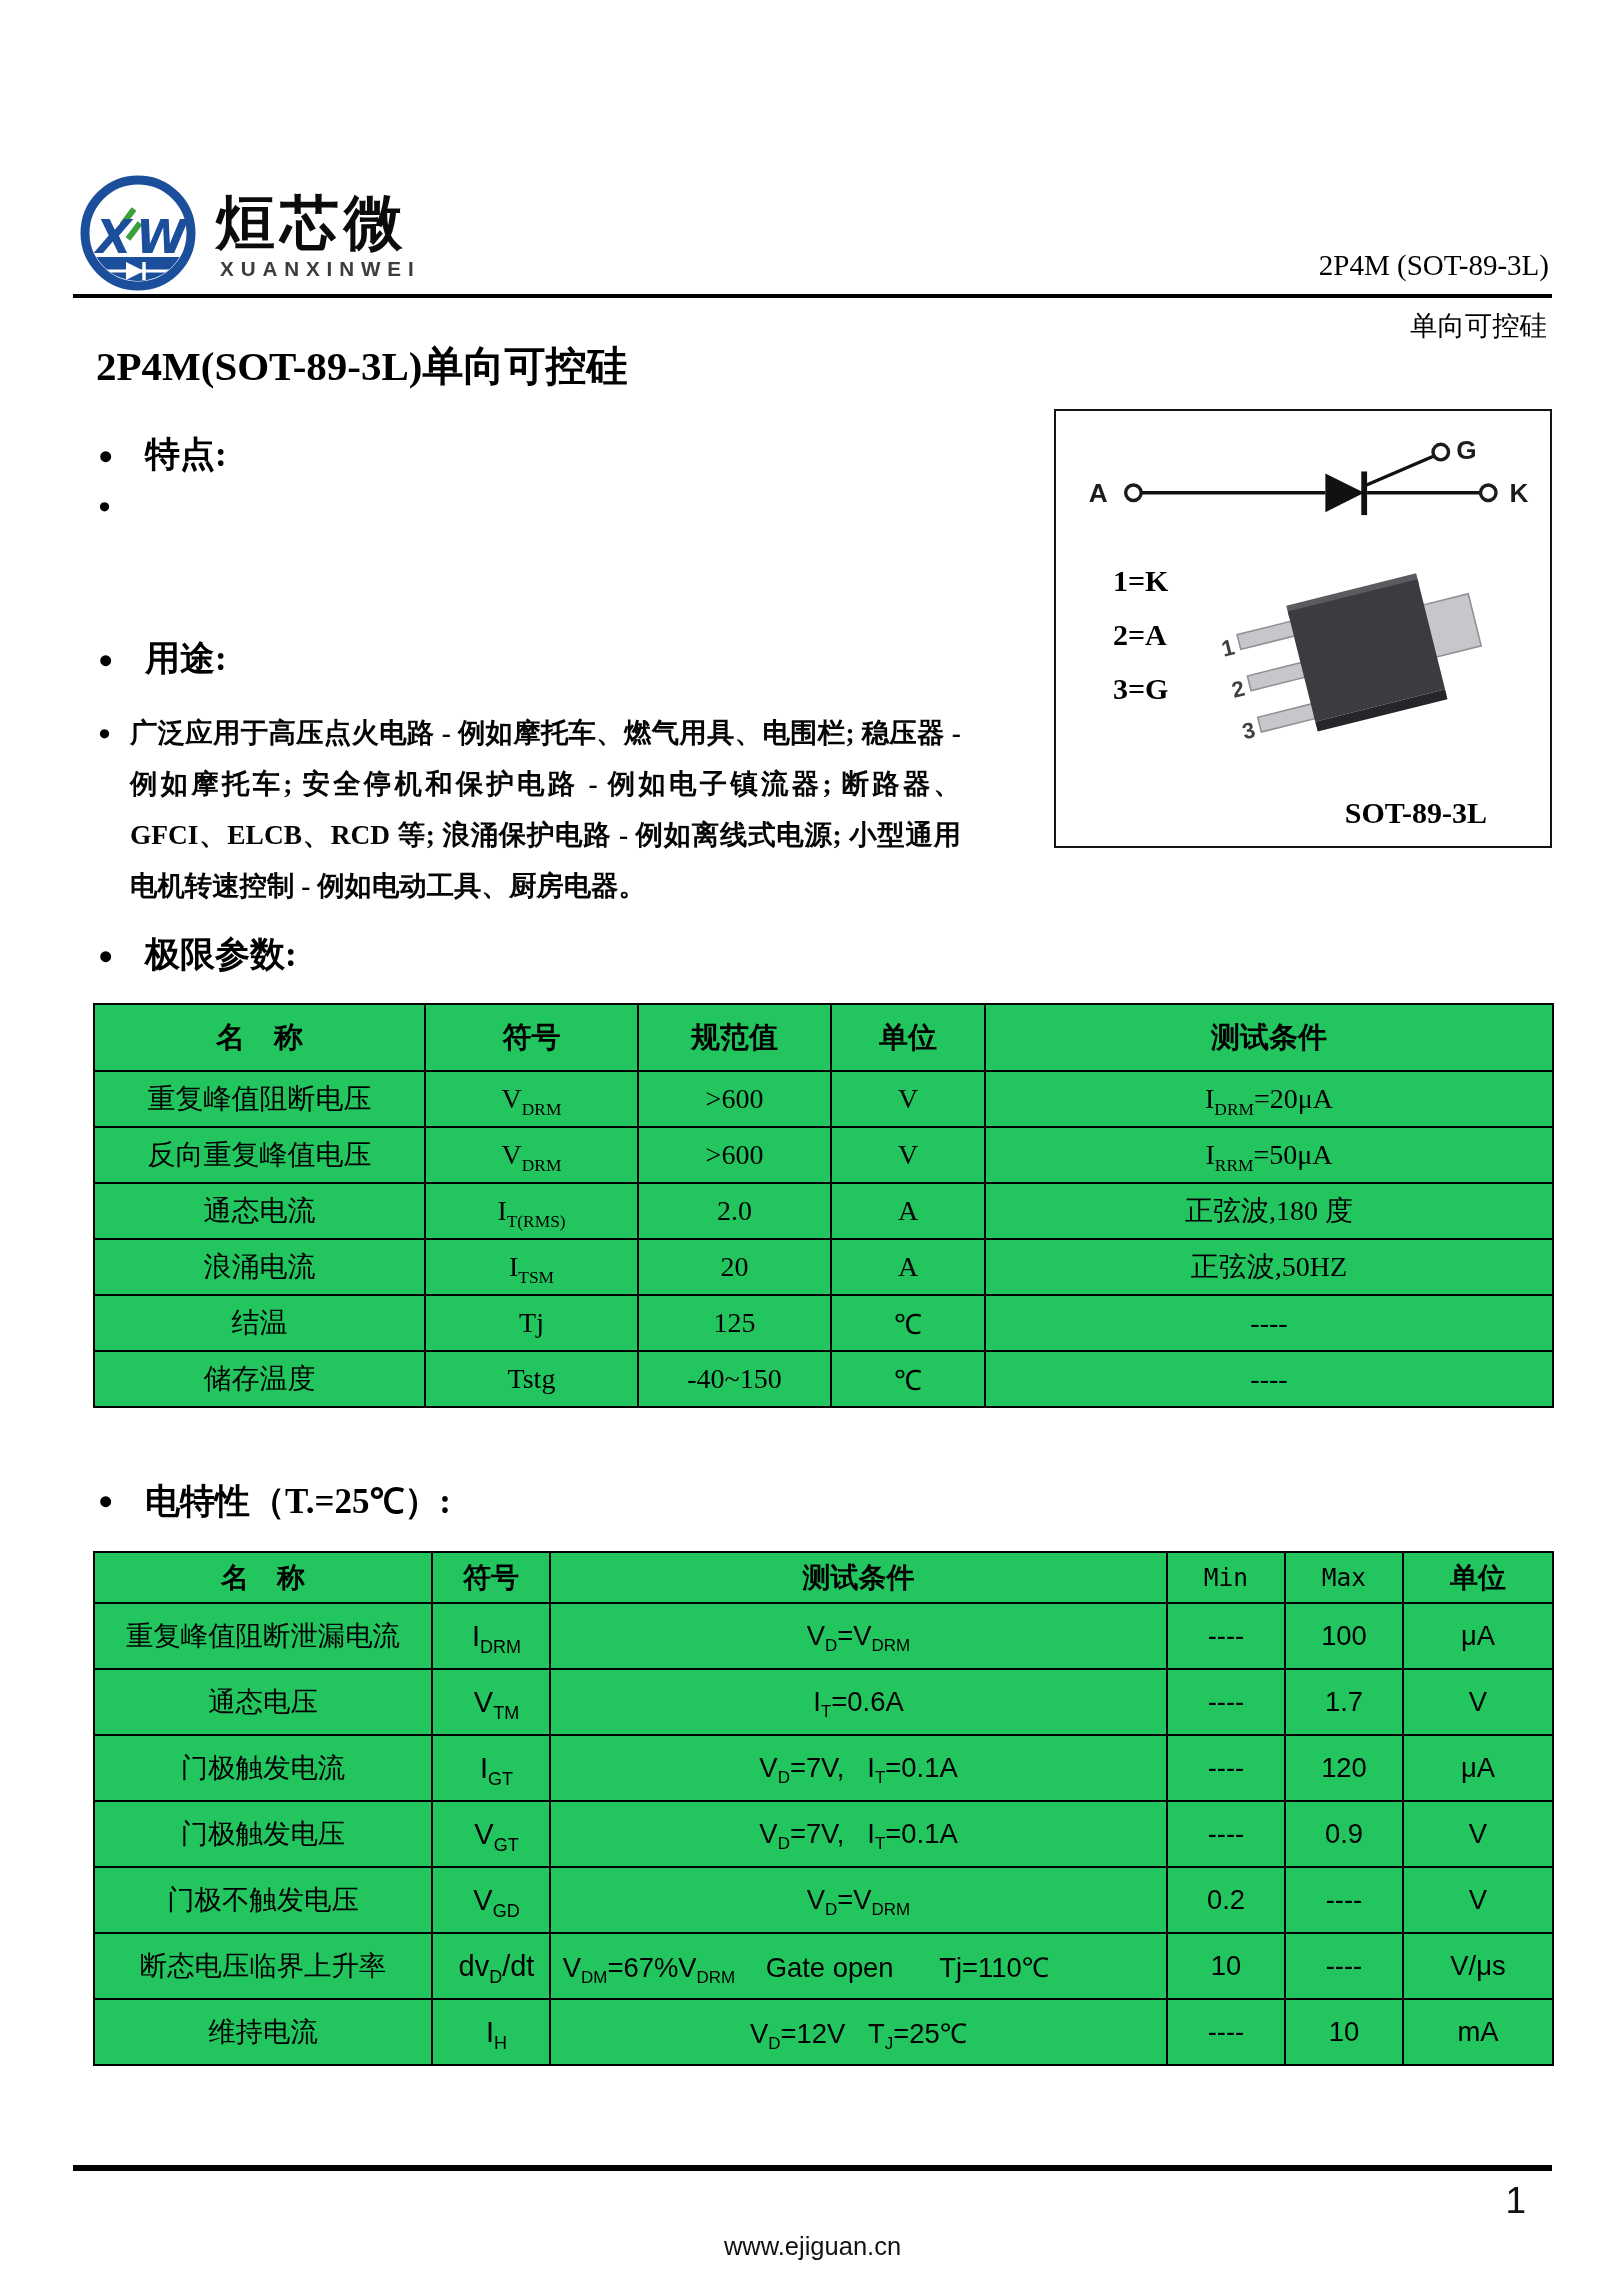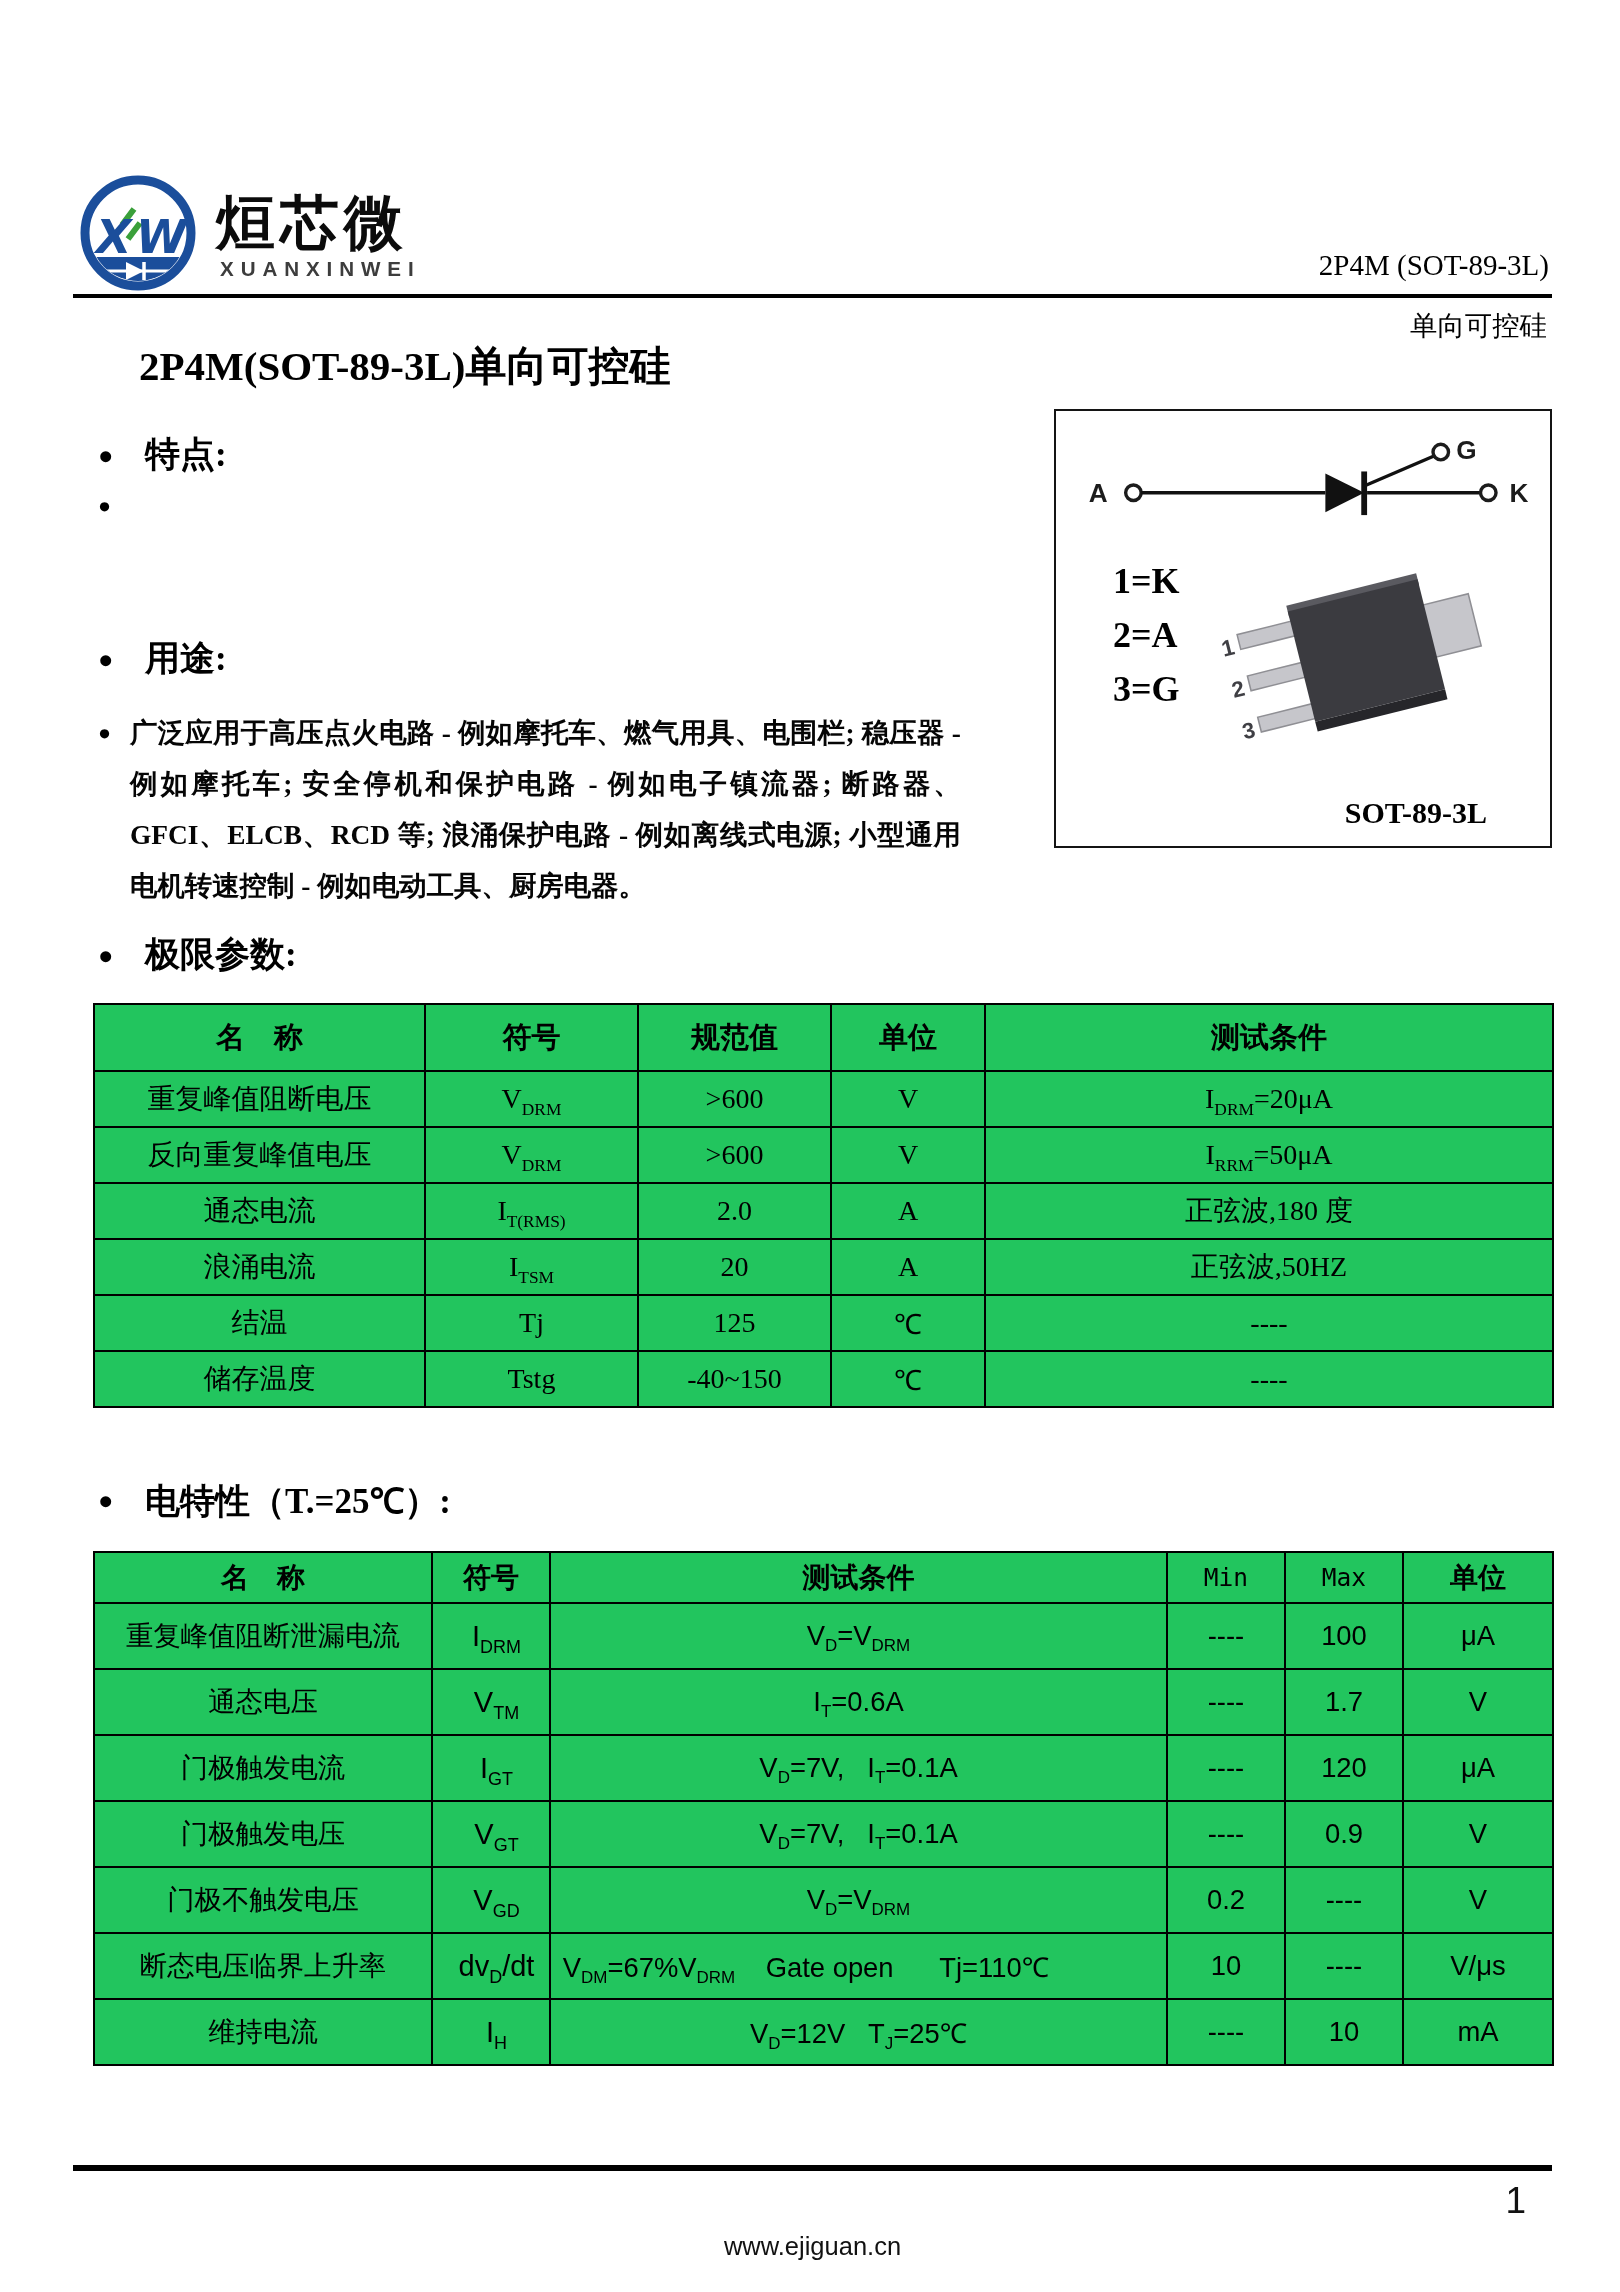--- a/index.html
+++ b/index.html
@@ -10,31 +10,31 @@
     font-family:"Liberation Serif", serif;
     overflow:hidden;
   }
   
   .logo-emblem { position:absolute; left:78px; top:173px; width:120px; height:120px; }
   .brand-cn { position:absolute; left:216px; top:184px; font-size:59px; font-weight:bold; letter-spacing:4.9px; color:#0b0b0b; font-family:"Liberation Serif",serif; }
   .brand-en { position:absolute; left:220px; top:257px; font-size:20.6px; font-weight:bold; letter-spacing:6.9px; color:#3d3d3d; font-family:"Liberation Sans",sans-serif; }
   .hdr-part { position:absolute; top:249px; right:71px; font-size:29px; color:#000; }
   .hdr-rule { position:absolute; left:73px; top:294px; width:1479px; height:3.9px; background:#000; }
   .hdr-cat  { position:absolute; top:308px; right:73px; font-size:27.4px; color:#000; }
-  .doc-title { position:absolute; left:96px; top:339px; font-size:41px; font-weight:bold;margin-left:43px; }
+  .doc-title { position:absolute; left:96px; top:339px; font-size:41px; font-weight:bold; }
   
   .bullet { position:absolute; font-size:25.5px; line-height:1; color:#000; }
   .bullet.small { font-size:21.6px; }
   .sec-heading { position:absolute; font-size:35px; font-weight:bold; }
   .para { position:absolute; left:130px; width:831px; font-size:27.4px; line-height:51px; text-align:justify; font-weight:600; color:#050505; }
   
   .info-box { position:absolute; left:1054px; top:409px; width:498px; height:439px; border:2.9px solid #141414; background:#fff; }
   .scr-svg { position:absolute; left:27.4px; top:19.6px; width:446px; height:110px; }
   .scr-svg text { font-family:"Liberation Sans",sans-serif; font-size:27px; font-weight:600; fill:#1c1c1c; }
-  .pins { position:absolute; left:57px; top:143px; font-size:36px; font-weight:bold; line-height:54px; }
+  .pins { position:absolute; left:57px; top:143px; font-size:30px; font-weight:bold; line-height:54px; }
   .pkg-svg { position:absolute; left:157px; top:139px; width:294px; height:225px; }
   .pkg-svg text { font-family:"Liberation Sans",sans-serif; font-size:22px; font-weight:bold; fill:#3f3f44; }
   .pkg-name { position:absolute; left:0; bottom:15.7px; width:100%; text-align:right; padding-right:63px; font-size:30px; font-weight:bold; }
   
   table { position:absolute; left:93px; border-collapse:collapse; table-layout:fixed; background:#22c55e; }
   th, td { border:2px solid #000; text-align:center; vertical-align:middle; overflow:hidden; }
   #ratings-table { top:1003px; width:1458px; }
   #ratings-table th { height:67px; font-size:29px; font-weight:bold; }
   #ratings-table td { height:56px; font-size:28px; }
   #elec-table { top:1551px; width:1458px; }

